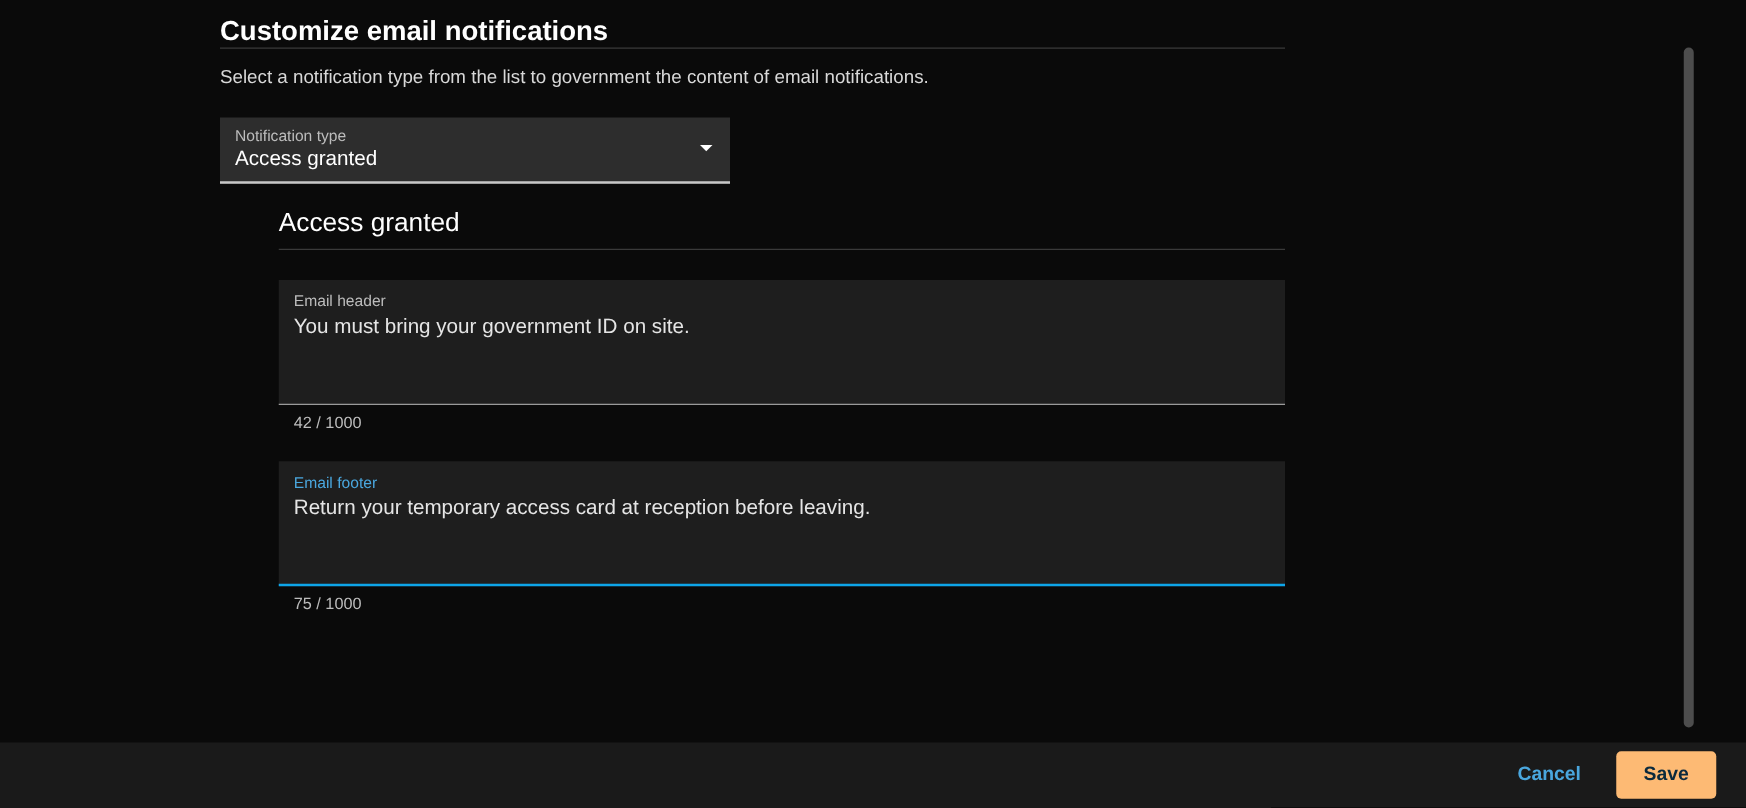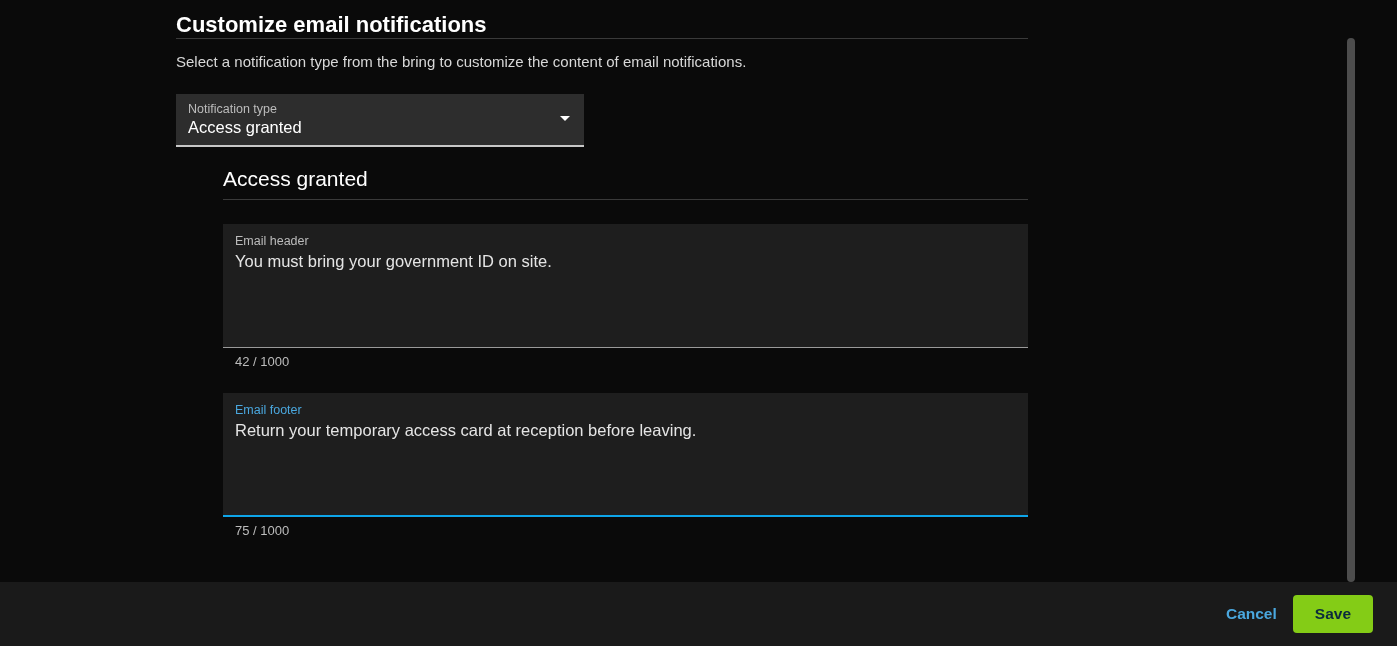--- a/index.html
+++ b/index.html
@@ -78,21 +78,21 @@
     .section-desc {
       font-size: 15px;
       color: #d8d8d8;
       margin-top: 14px;
     }
     .field {
       margin-top: 24px;
       background: #1e1e1e;
       border-bottom: 1px solid #9a9a9a;
       padding: 10px 12px 0 12px;
-      height: 124px;
+      height: 100px;
       position: relative;
     }
     .field.focused {
       border-bottom: 2px solid #0ea5e9;
     }
     .field-label {
       font-size: 12.5px;
       color: #bcbcbc;
     }
     .field.focused .field-label {
@@ -115,39 +115,39 @@
       font-size: 13px;
       color: #bcbcbc;
       margin-top: 6px;
       margin-left: 12px;
     }
     .footer-bar {
       position: absolute;
       left: 0;
       bottom: 0;
       width: 100%;
-      height: 64px;
+      height: 52px;
       background: #1a1a1a;
       display: flex;
       align-items: center;
       justify-content: flex-end;
       padding-right: 24px;
-      gap: 10px;
+      gap: 22px;
     }
     .btn-cancel {
       color: #4aa7de;
       font-size: 15.5px;
       font-weight: 600;
       background: transparent;
       border: none;
       cursor: pointer;
       padding: 10px 6px;
     }
     .btn-save {
-      background: #84cc16;
+      background: #fdba74;
       color: #0b2a3d;
       font-size: 15.5px;
       font-weight: 600;
       border: none;
       border-radius: 4px;
       padding: 10px 22px;
       cursor: pointer;
     }
     .scrollbar-ghost {
       position: absolute;
@@ -157,21 +157,21 @@
       height: 544px;
       border-radius: 4px;
       background: #4d4d4d;
     }
   </style>
 </head>
 <body>
 
 <div class="content">
   <div class="page-title">Customize email notifications</div>
-  <div class="page-subtitle">Select a notification type from the bring to customize the content of email notifications.</div>
+  <div class="page-subtitle">Select a notification type from the list to government the content of email notifications.</div>
 
   <div class="select-wrap">
     <div class="select-label">Notification type</div>
     <div class="select-value">Access granted</div>
     <div class="select-caret"></div>
   </div>
 
   <div class="section">
     <div class="section-title">Access granted</div>
 

